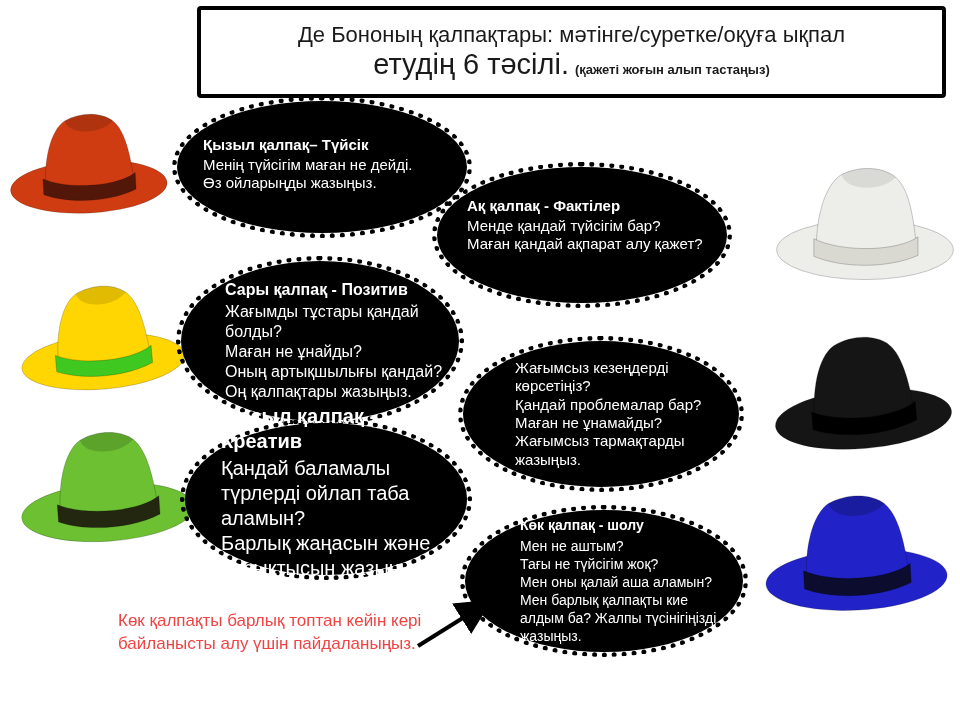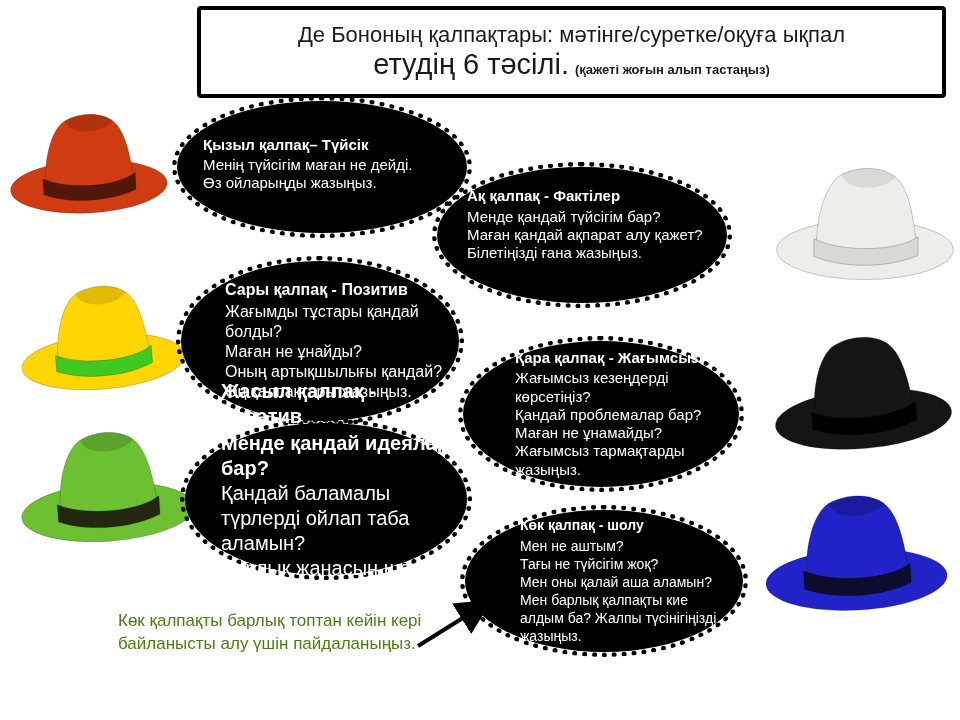--- a/index.html
+++ b/index.html
@@ -45,21 +45,21 @@
   .hat path,.hat ellipse{stroke:rgba(0,0,0,0.22);stroke-width:1;}
   #hat-red   {left:5px;  top:105px;width:165px;height:112px;transform:rotate(-3deg);}
   #hat-yellow{left:15px; top:277px;width:172px;height:116px;transform:rotate(-5deg);}
   #hat-green {left:15px; top:424px;width:182px;height:120px;transform:rotate(-4deg);}
   #hat-white {left:772px;top:158px;width:186px;height:126px;}
   #hat-black {left:768px;top:328px;width:186px;height:124px;transform:rotate(-5deg);}
   #hat-blue  {left:752px;top:487px;width:206px;height:126px;transform:rotate(-3deg);}
   
   .footnote{
     position:absolute;left:118px;top:610px;width:360px;
-    font-size:17px;color:#4d7c0f;line-height:1.35;
+    font-size:17px;color:#ef4444;line-height:1.35;
   }
   #arrow{position:absolute;left:408px;top:594px;width:90px;height:62px;}
 </style>
 </head>
 <body>
 
 <div id="slide">
 
   <div class="title-box">
     <div class="title-line1">Де Бононың қалпақтары: мәтінге/суретке/оқуға ықпал</div>
@@ -122,50 +122,47 @@
       <div class="line">Менің түйсігім маған не дейді.</div>
       <div class="line">Өз ойларыңды жазыңыз.</div>
     </div>
   </div>
 
   <div class="bubble" id="bubble-white">
     <div class="bubble-inner">
       <div class="title">Ақ қалпақ - Фактілер</div>
       <div class="line">Менде қандай түйсігім бар?</div>
       <div class="line">Маған қандай ақпарат алу қажет?</div>
-      <div class="line">Білетіңізді ғана жазыңыз.</div>
     </div>
   </div>
 
   <div class="bubble" id="bubble-yellow">
     <div class="bubble-inner">
       <div class="title">Сары қалпақ - Позитив</div>
       <div class="line">Жағымды тұстары қандай болды?</div>
       <div class="line">Маған не ұнайды?</div>
       <div class="line">Оның артықшылығы қандай?</div>
       <div class="line">Оң қалпақтары жазыңыз.</div>
     </div>
   </div>
 
   <div class="bubble" id="bubble-black">
     <div class="bubble-inner">
-      <div class="title">Қара қалпақ - Жағымсыз</div>
       <div class="line">Жағымсыз кезеңдерді көрсетіңіз?</div>
       <div class="line">Қандай проблемалар бар?</div>
       <div class="line">Маған не ұнамайды?</div>
       <div class="line">Жағымсыз тармақтарды жазыңыз.</div>
     </div>
   </div>
 
   <div class="bubble" id="bubble-green">
     <div class="bubble-inner">
       <div class="title">Жасыл қалпақ - Креатив</div>
-      <div class="line bold-line">Менде қандай идеялар бар?</div>
       <div class="line">Қандай баламалы түрлерді ойлап таба аламын?</div>
-      <div class="line">Барлық жаңасын шолу қызықтысын жазыңыз.</div>
+      <div class="line">Барлық жаңасын және қызықтысын жазыңыз.</div>
     </div>
   </div>
 
   <div class="bubble" id="bubble-blue">
     <div class="bubble-inner">
       <div class="title">Көк қалпақ - шолу</div>
       <div class="line">Мен не аштым?</div>
       <div class="line">Тағы не түйсігім жоқ?</div>
       <div class="line">Мен оны қалай аша аламын?</div>
       <div class="line">Мен барлық қалпақты кие алдым ба? Жалпы түсінігіңізді жазыңыз.</div>

